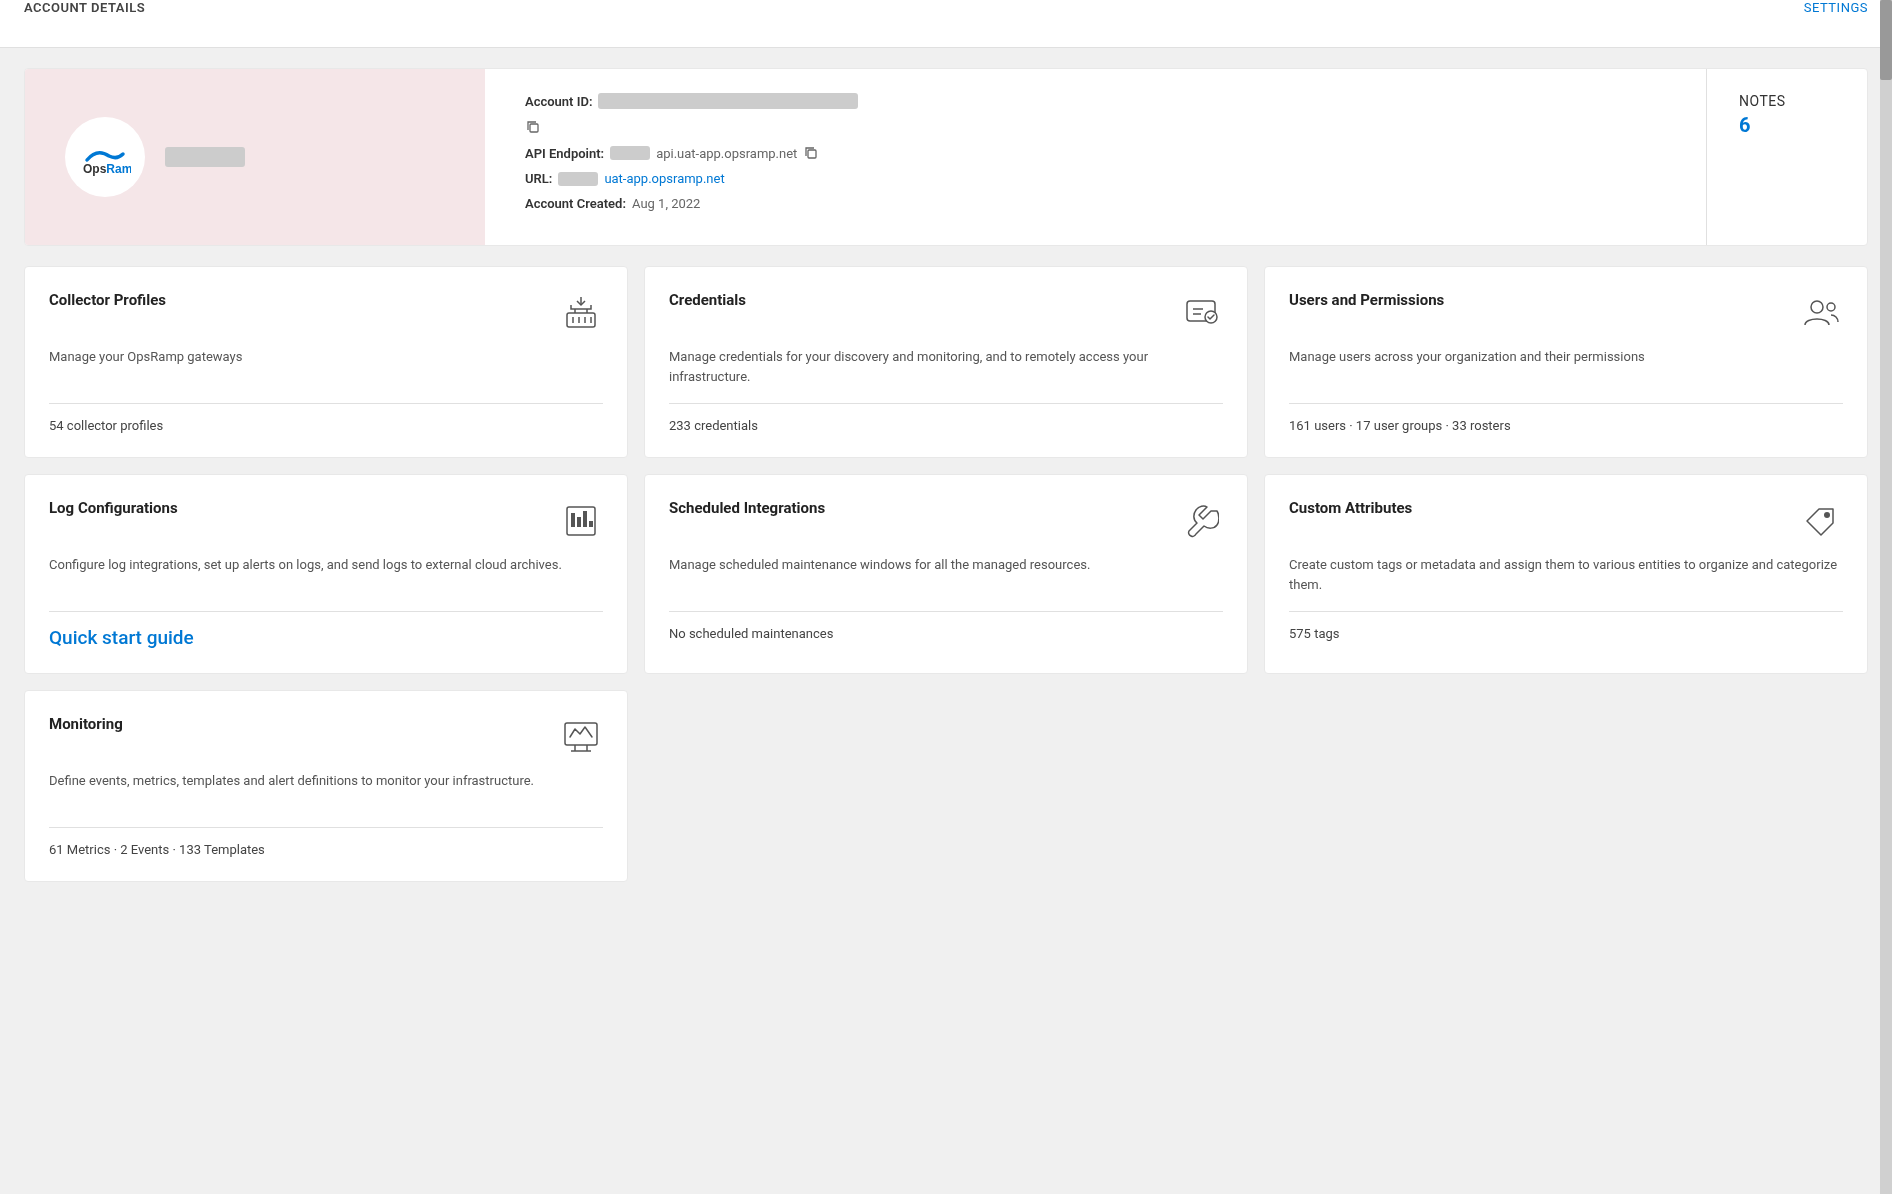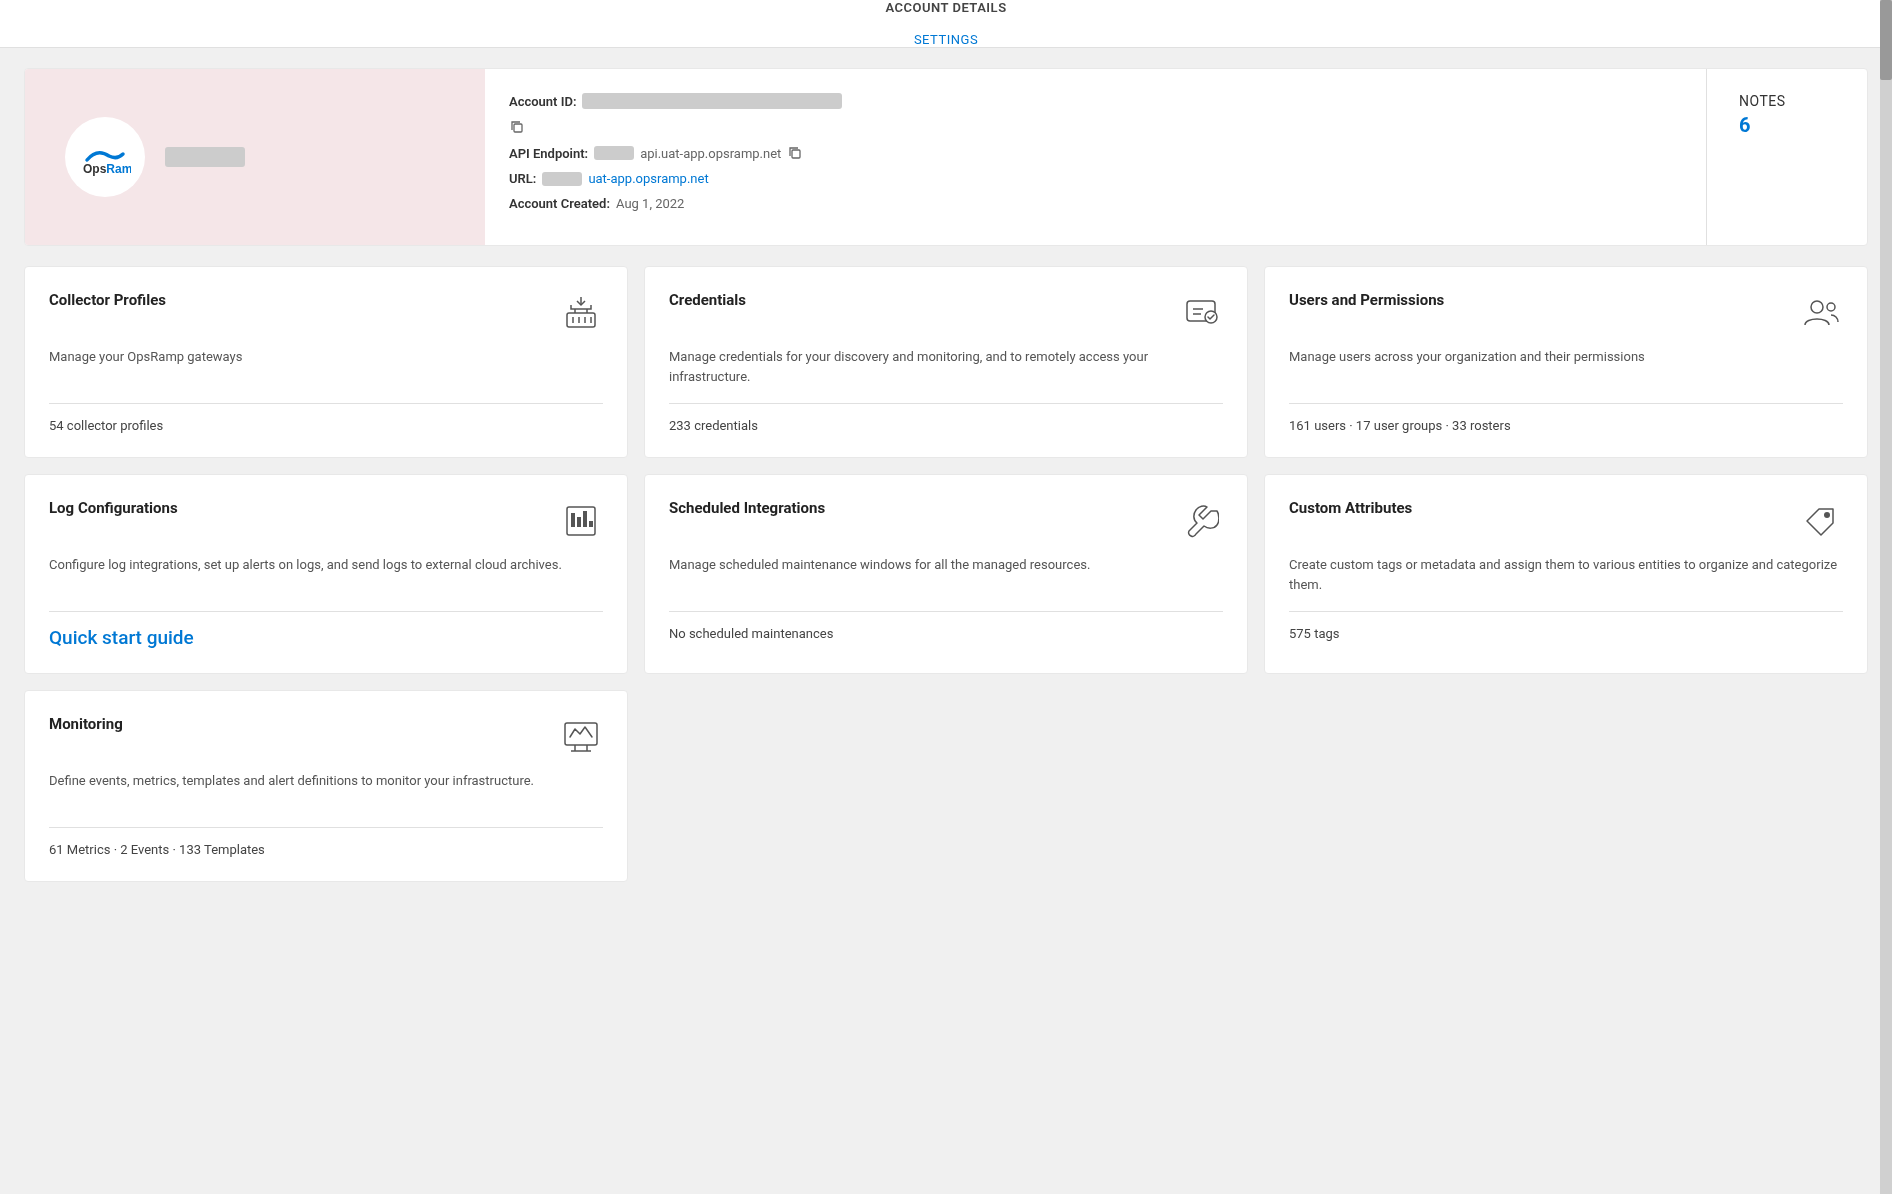--- a/index.html
+++ b/index.html
@@ -12,23 +12,21 @@
       min-height: 1194px;
     }
 
     
     .top-bar {
       background: #fff;
       border-bottom: 1px solid #e0e0e0;
       padding: 0 24px;
       height: 48px;
       display: flex;
-      align-items: center;
       justify-content: space-between;
-      flex-direction: column;
     }
     .top-bar-title {
       font-size: 13px;
       font-weight: 600;
       color: #444;
       letter-spacing: 0.5px;
       text-transform: uppercase;
     }
     .settings-link {
       font-size: 13px;
@@ -75,21 +73,21 @@
     .account-name {
       color: #999;
       font-size: 15px;
       background: #ddd;
       border-radius: 4px;
       padding: 2px 8px;
       min-width: 80px;
     }
 
     .account-details-section {
-      padding: 24px 24px;
+      padding: 24px 40px;
       flex: 1;
       border-right: 1px solid #e0e0e0;
     }
     .account-detail-row {
       margin-bottom: 10px;
       display: flex;
       align-items: center;
       gap: 6px;
     }
     .detail-label {

